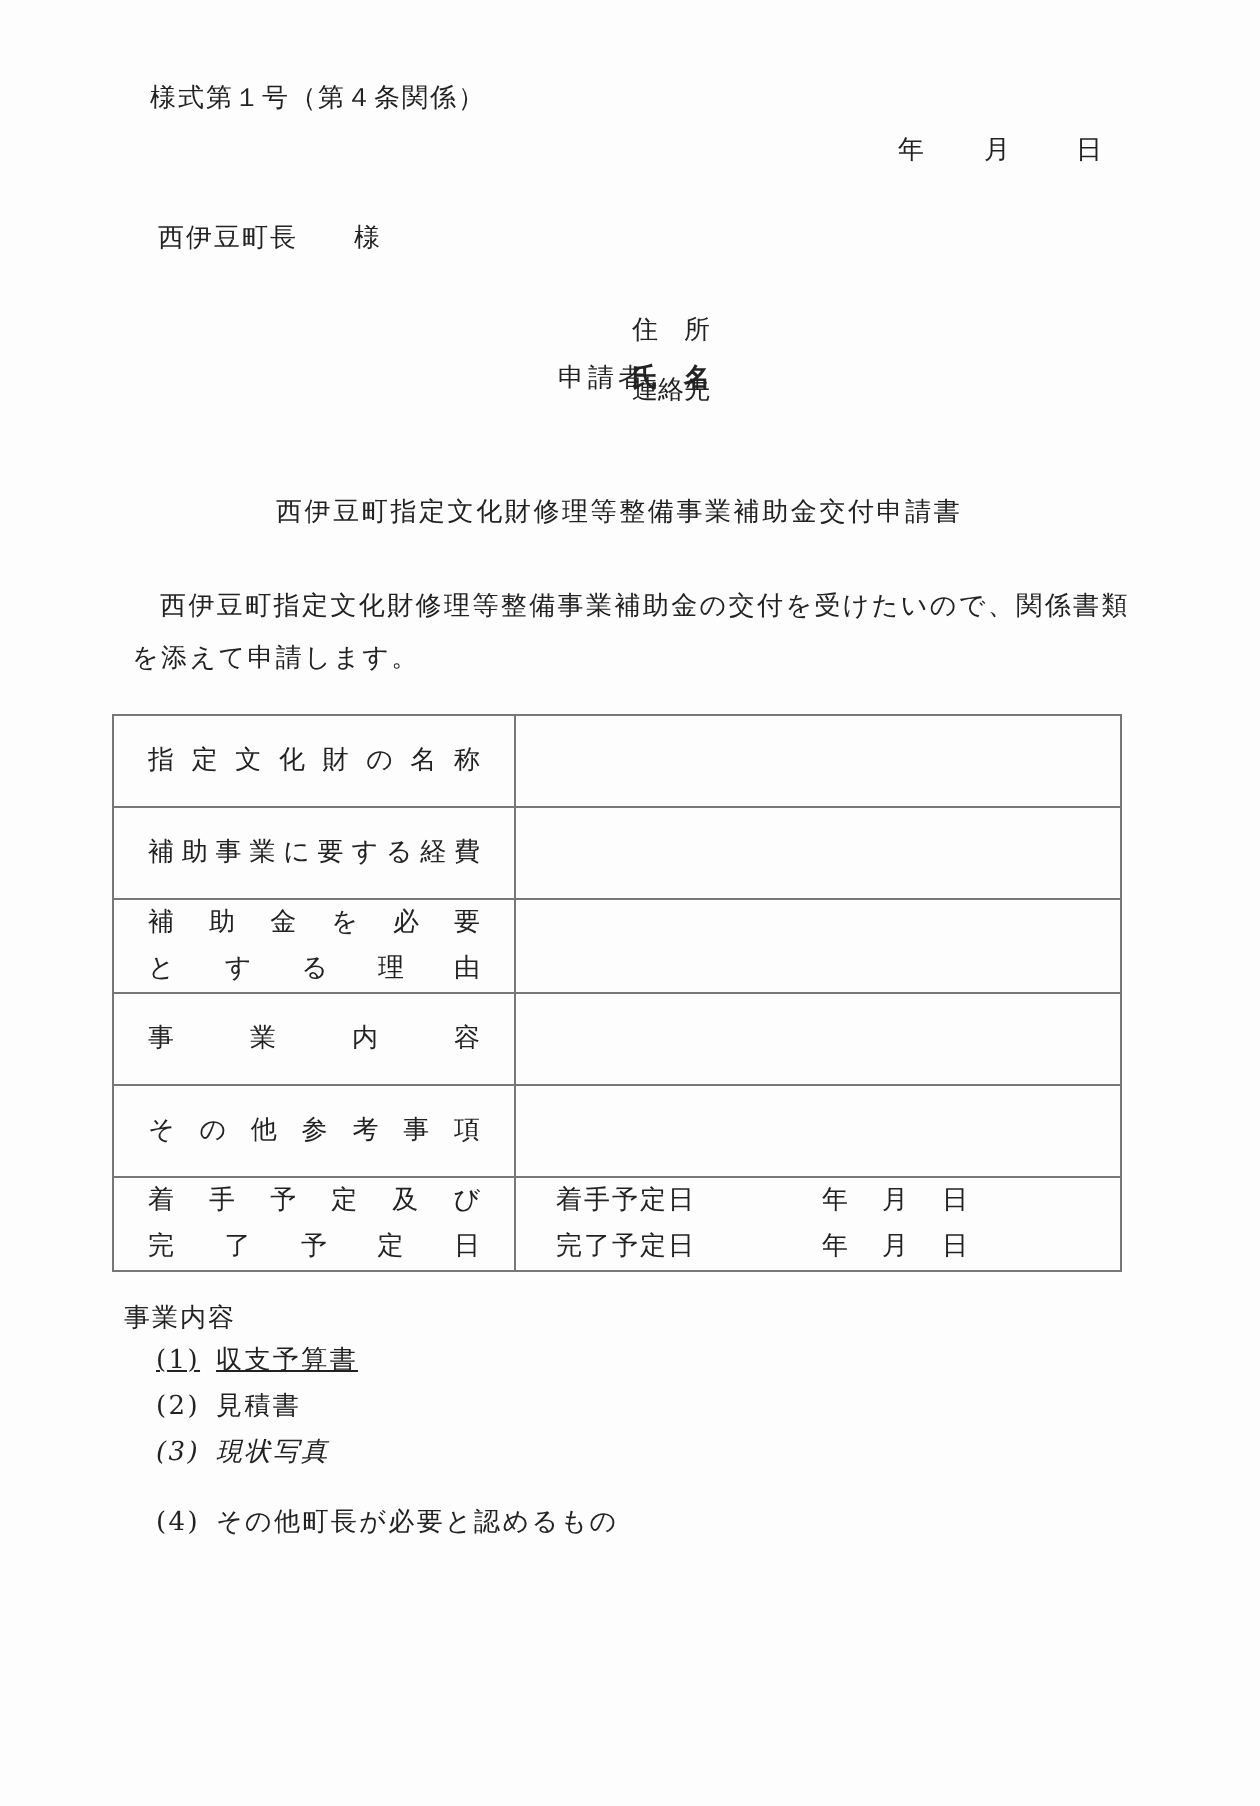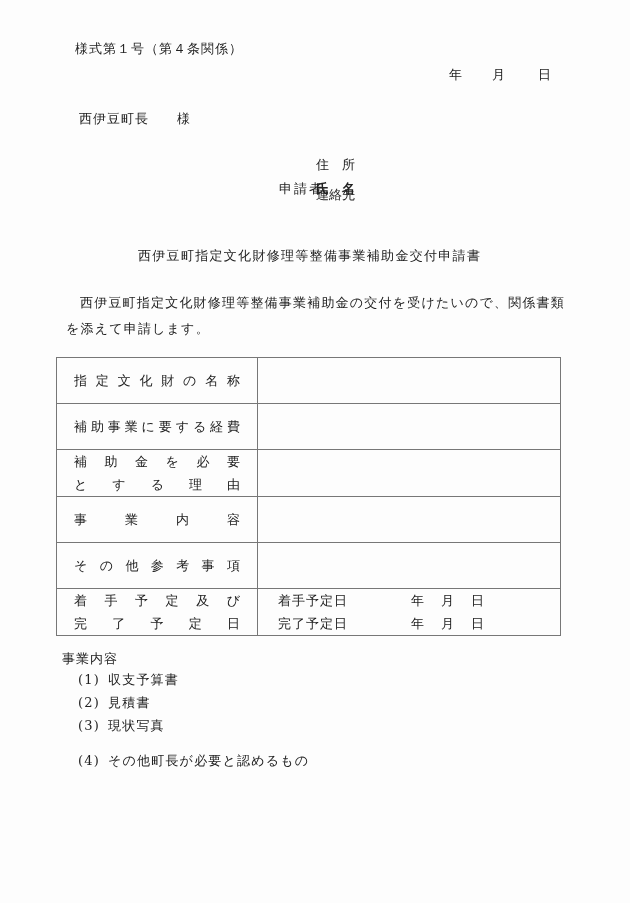--- a/index.html
+++ b/index.html
@@ -23,21 +23,21 @@
   }
   table.grid td { border:1.5px solid #777; height:45px; padding:0; vertical-align:middle; }
   table.grid td.lab { width:166px; padding:0 17px; }
   .just { display:block; text-align:justify; text-align-last:justify; line-height:23px; }
   .sched-row { display:flex; line-height:23px; padding-left:20px; }
   .sched-label { width:133px; letter-spacing:1px; }
   .sched-y { width:30px; } .sched-m { width:30px; }
   .attach-title { left:62px; top:650px; letter-spacing:1px; }
   .attach-item { left:78px; letter-spacing:1.2px; }
   .attach-item .num { margin-right:8px; }
-  .a1 { top:671px; } .a2 { top:694px; } .a3 { top:717px; } .a4 { top:752px; }
+  .a1 { top:671px;text-decoration:underline; } .a2 { top:694px; } .a3 { top:717px;font-style:italic; } .a4 { top:752px; }
 </style>
 </head>
 <body>
 
 <div class="abs form-no">様式第１号（第４条関係）</div>
 
 <div class="abs date-line date-y">年</div>
 <div class="abs date-line date-m">月</div>
 <div class="abs date-line date-d">日</div>
 

